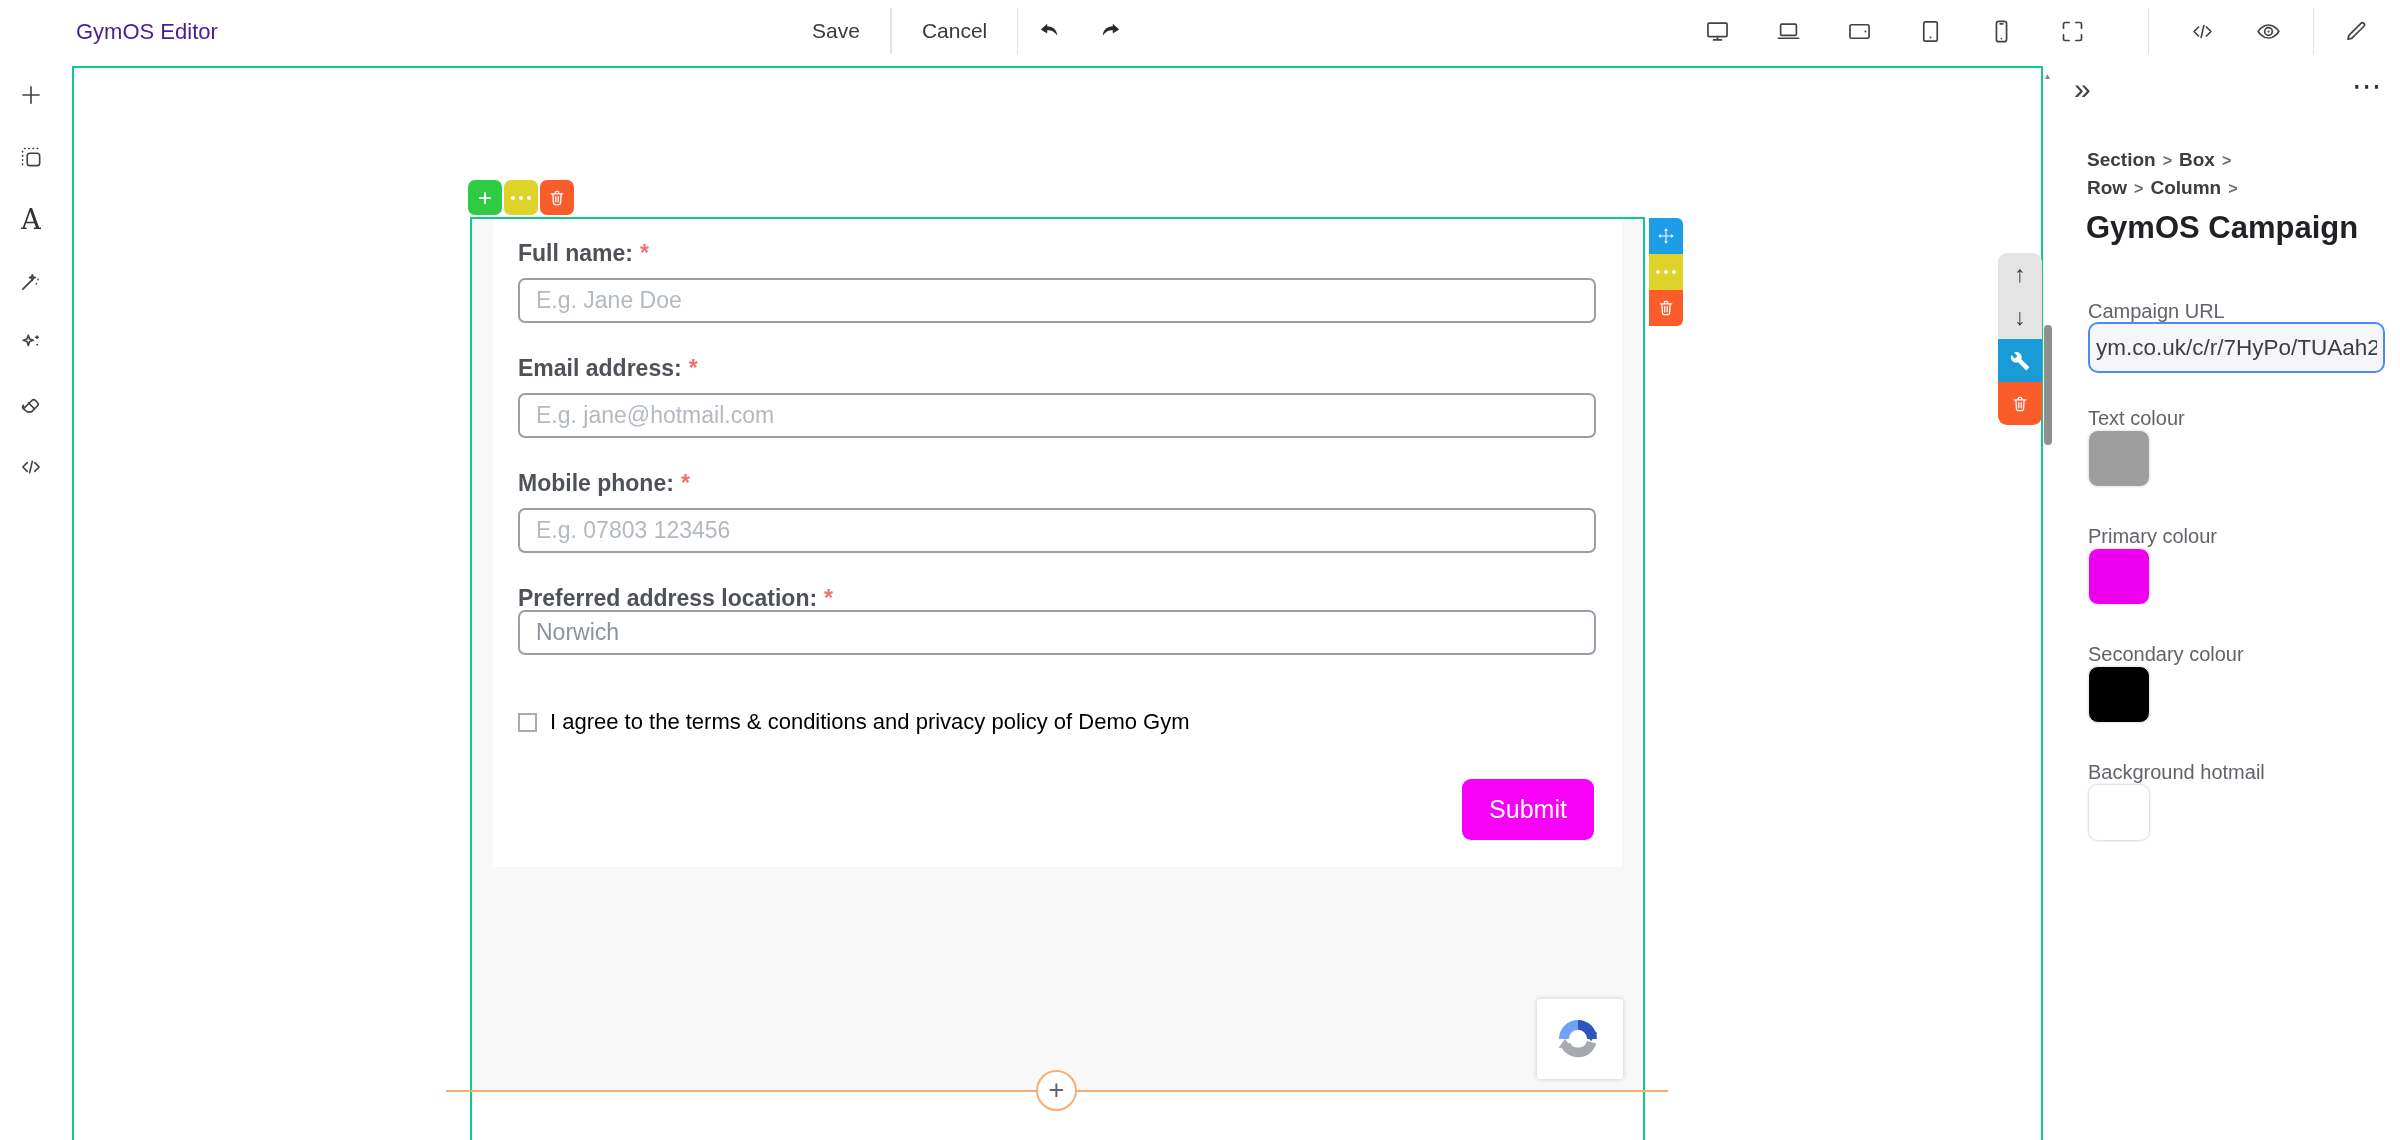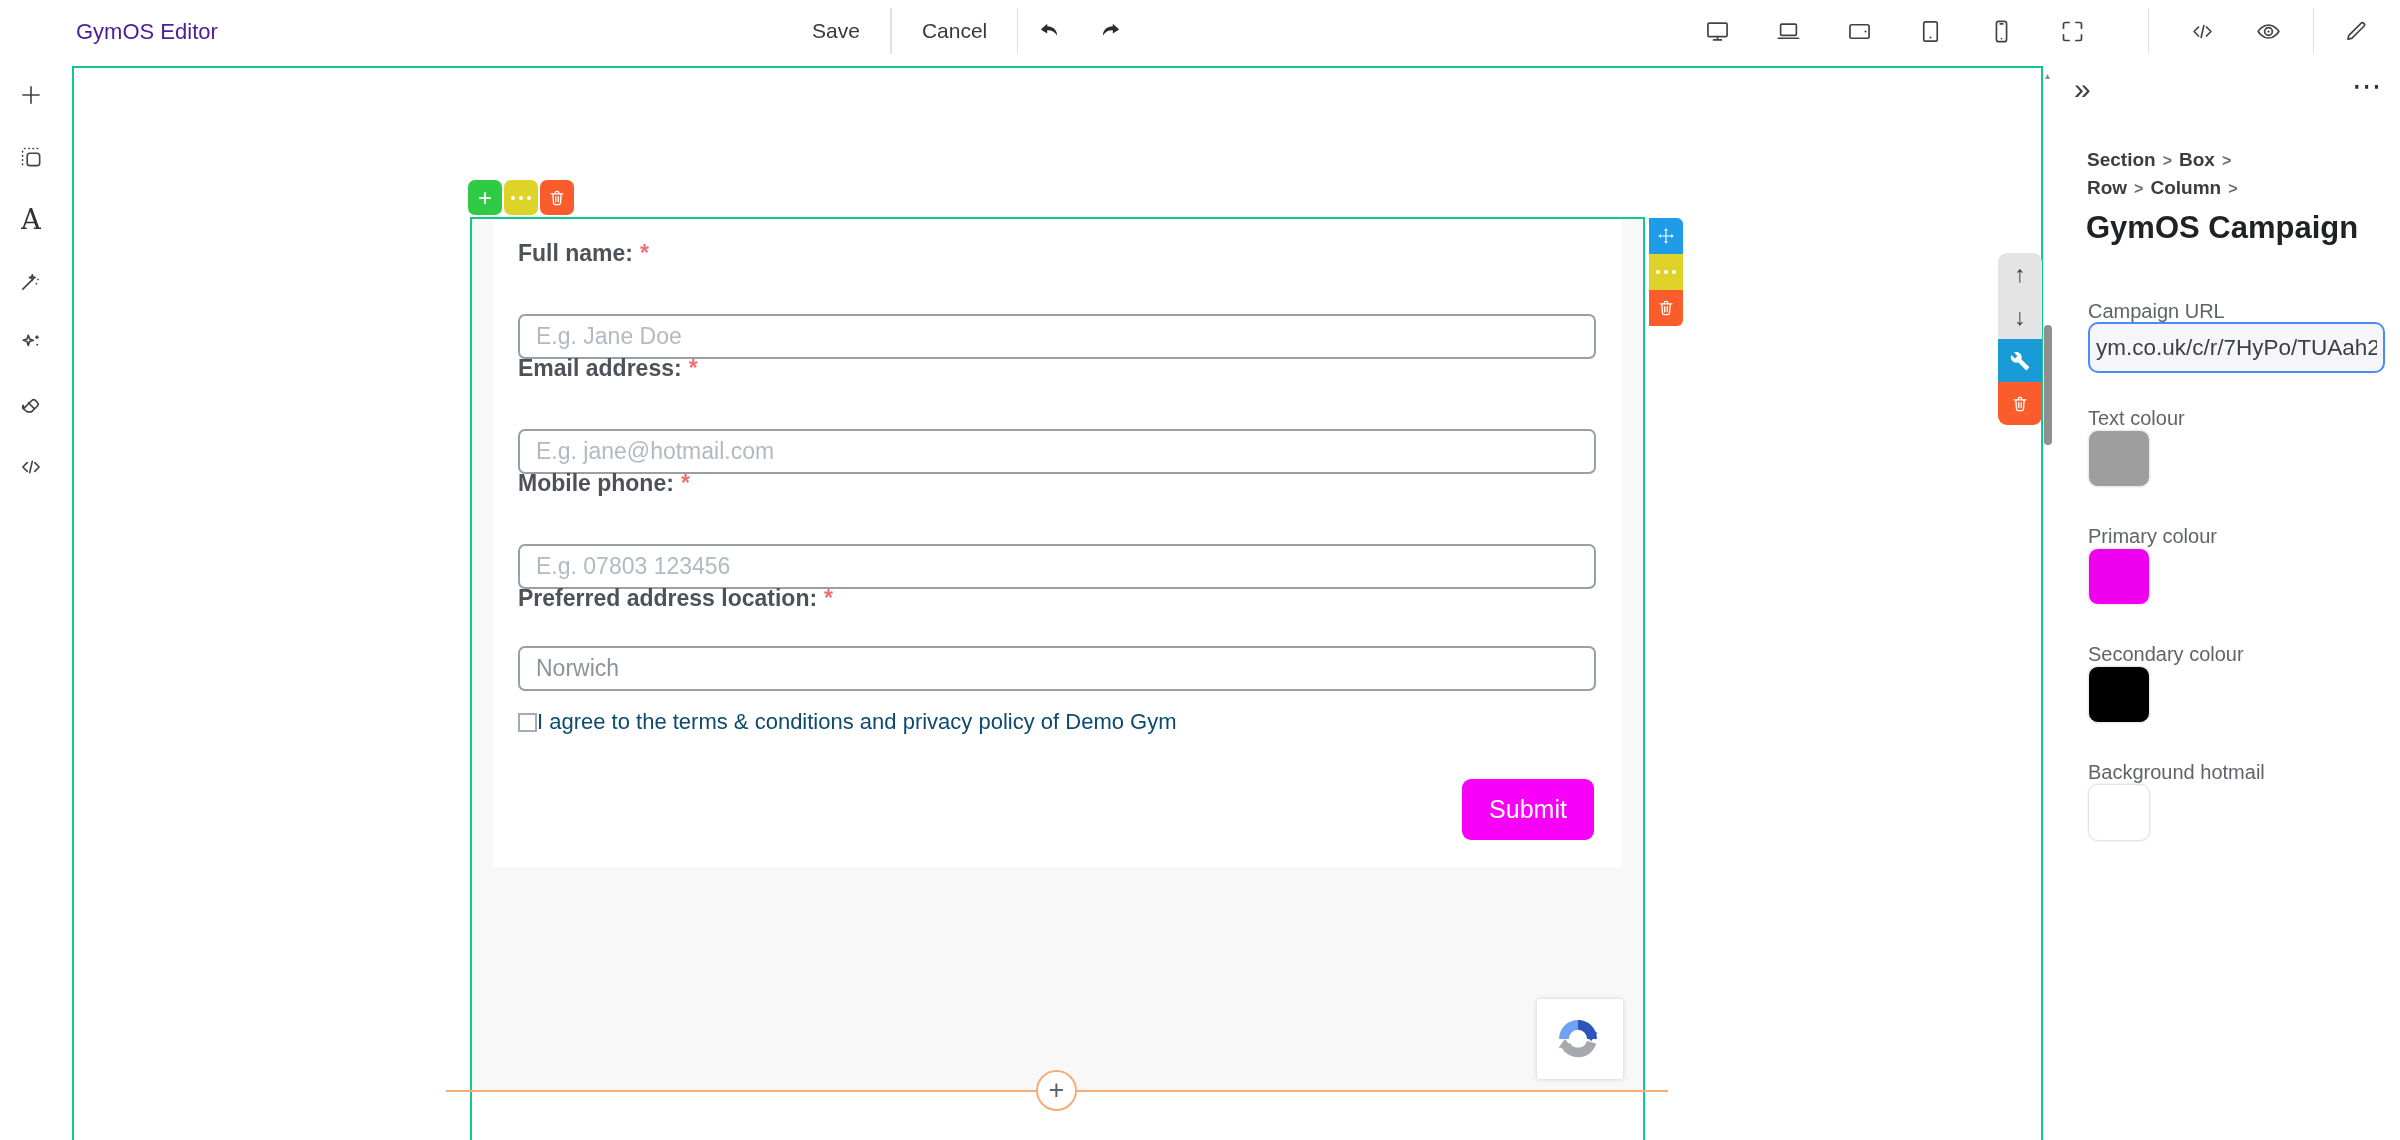--- a/index.html
+++ b/index.html
@@ -58,25 +58,25 @@
   .float-controls { position:absolute; left:1998px; top:253px; width:44px; }
   .fc-arrows { background:#e4e4e4; border-radius:9px 9px 0 0; height:86px; display:flex; flex-direction:column; }
   .fc-arrow { height:43px; display:flex; align-items:center; justify-content:center; font-size:23px; color:#3f4348; cursor:pointer; }
   .fc-btn { height:43px; display:flex; align-items:center; justify-content:center; cursor:pointer; }
   .fc-btn.last { border-radius:0 0 9px 9px; }
 
   
   .f-label { position:absolute; left:518px; font-size:23px; font-weight:700; color:#4e5258; }
   .f-star { color:#f07070; margin-left:7px; font-weight:700; }
   .f-input { position:absolute; left:518px; width:1078px; height:45px; border:2px solid #999fa7; border-radius:7px;
-    font-family:inherit; font-size:23px; padding:0 16px; color:#8d939b; background:#fff; outline:none;margin-top:36px; }
+    font-family:inherit; font-size:23px; padding:0 16px; color:#8d939b; background:#fff; outline:none; }
   .f-input::placeholder { color:#b3b9c0; opacity:1; }
   .agree-row { position:absolute; left:518px; top:709px; display:flex; align-items:center; }
   .checkbox { width:19px; height:19px; border:2px solid #a6acb4; background:#fff; cursor:pointer; }
-  .agree-text { font-size:22px; color:#0c4a6e; }
+  .agree-text { font-size:22px; color:#000000; margin-left:13px; }
   .submit-btn { position:absolute; left:1462px; top:779px; width:132px; height:61px; background:#f800f8; border:none;
     border-radius:9px; color:#fff; font-size:25px; font-family:inherit; cursor:pointer; }
   .recaptcha { position:absolute; left:1537px; top:999px; width:86px; height:80px; background:#fff; border-radius:3px;
     box-shadow:0 0 5px rgba(0,0,0,.18); display:flex; align-items:center; }
 
   
   .add-line { position:absolute; left:446px; top:1090px; width:1222px; height:2px; background:#f5ad76; }
   .add-circle { position:absolute; left:1036px; top:1070px; width:41px; height:41px; border-radius:50%;
     background:#fff; border:2px solid #f5ad76; display:flex; align-items:center; justify-content:center;
     font-size:27px; color:#5f6368; cursor:pointer; font-weight:300; }

